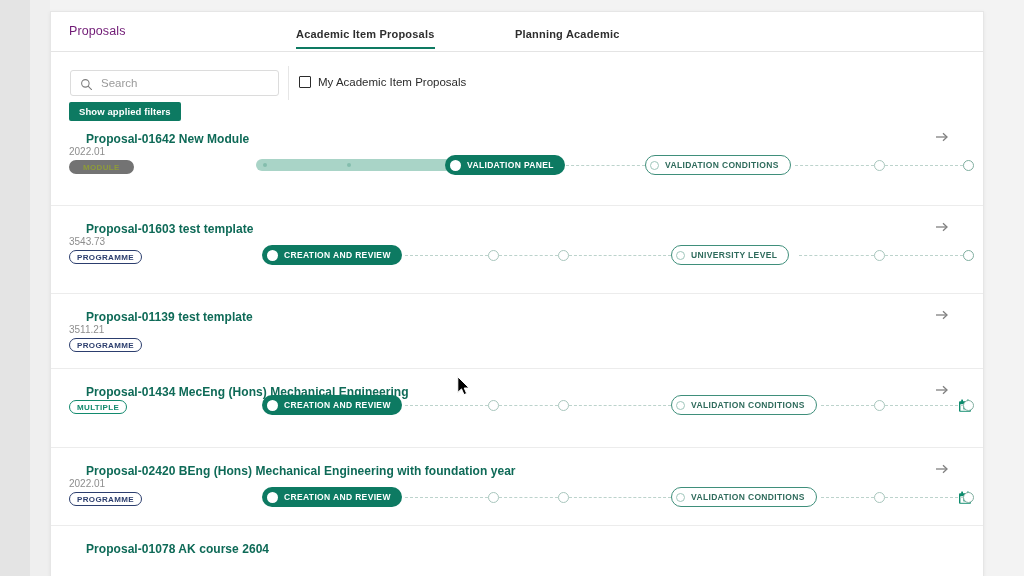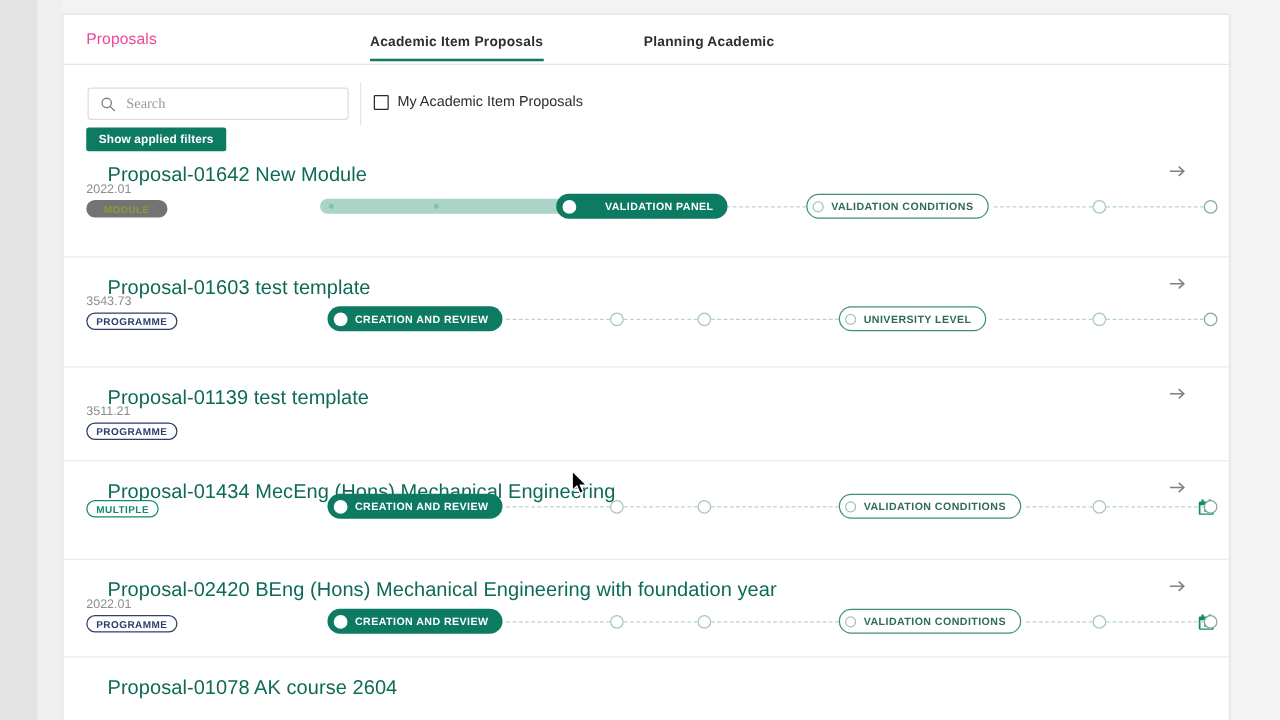--- a/index.html
+++ b/index.html
@@ -53,21 +53,21 @@
   #header {
     position: relative;
     height: 40px;
     border-bottom: 1px solid #e4e4e4;
   }
   #page-title {
     position: absolute;
     left: 18px;
     top: 12px;
     font-size: 12.5px;
-    color: #ec4899;
+    color: #701a75;
     letter-spacing: .1px;
   }
   .tab {
     position: absolute;
     top: 16px;
     font-size: 11px;
     font-weight: bold;
     color: #2e2e2e;
     letter-spacing: .2px;
     padding-bottom: 7px;
@@ -97,21 +97,21 @@
     top: 6px;
   }
   #search-input {
     position: absolute;
     left: 30px;
     top: 0;
     width: 172px;
     height: 24px;
     border: none;
     outline: none;
-    font-family: Liberation Serif, serif;
+    font-family: Liberation Sans, sans-serif;
     font-size: 11.5px;
     color: #444;
     background: transparent;
   }
   #search-input::placeholder { color: #9a9a9a; }
 
   #divider-v {
     position: absolute;
     left: 237px;
     top: 14px;
@@ -165,22 +165,22 @@
   }
   .row {
     position: relative;
     border-top: 1px solid #ececec;
   }
   .row:first-child { border-top: none; }
 
   .row-title {
     position: absolute;
     left: 18px;
-    font-size: 16px;
-    font-weight: normal;
+    font-size: 12px;
+    font-weight: bold;
     color: #0e6a57;
     letter-spacing: .05px;
     white-space: nowrap;
     padding-left: 17px;
   }
   .row-date {
     position: absolute;
     left: 18px;
     font-size: 10px;
     color: #8d8d8d;
@@ -356,21 +356,21 @@
             <line x1="2" y1="8" x2="13" y2="8" stroke="#808080" stroke-width="1.3"></line>
             <polyline points="9,4.3 13,8 9,11.7" fill="none" stroke="#808080" stroke-width="1.3"></polyline>
           </svg></div>
         <div class="pipeline" style="top: 39px;">
           <div class="pipe-bar" style="left: 55px; width: 203px;"></div>
           <div class="pipe-bar-dot" style="left: 62px;"></div>
           <div class="pipe-bar-dot" style="left: 146px;"></div>
           <div class="pipe-seg" style="left: 365px; width: 79px;"></div>
           <div class="pipe-seg" style="left: 594px; width: 79px;"></div>
           <div class="pipe-seg" style="left: 684px; width: 78px;"></div>
-          <div class="pipe-chip filled" style="left: 244px; gap: 17px;">
+          <div class="pipe-chip filled" style="left: 244px;">
             <span class="chip-dot"></span>
             <span>VALIDATION PANEL</span>
           </div>
           <div class="pipe-chip outline" style="left: 444px;">
             <span class="chip-dot"></span>
             <span>VALIDATION CONDITIONS</span>
           </div>
           <div class="pipe-node" style="left: 673px;"></div>
           <div class="pipe-node strong" style="left: 762px;"></div>
           <div class="pipe-end" style="left: 782px;"></div>

